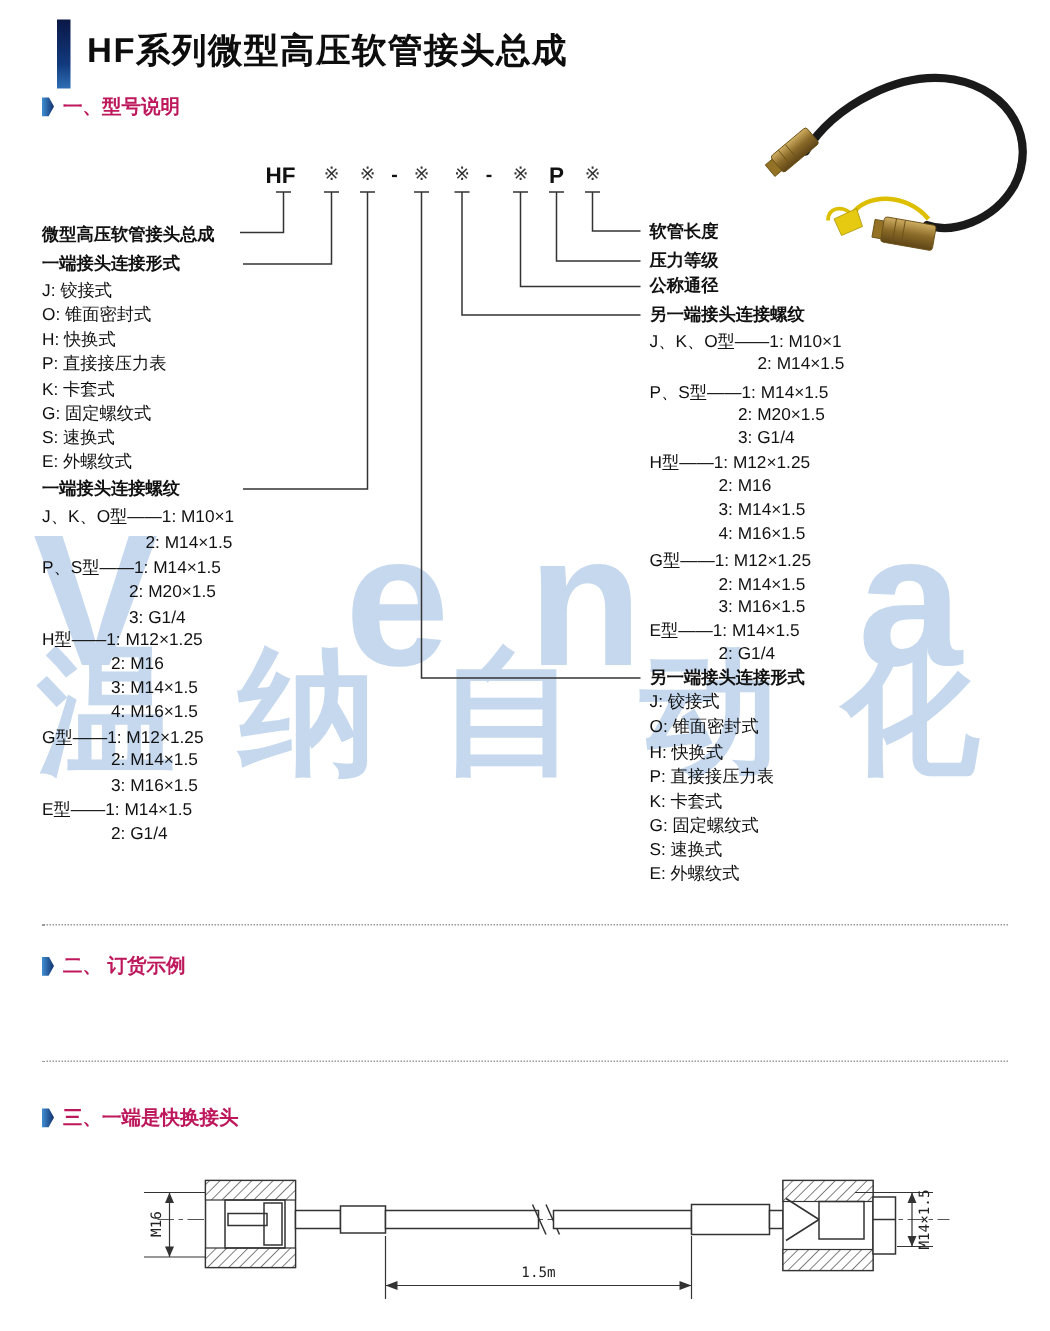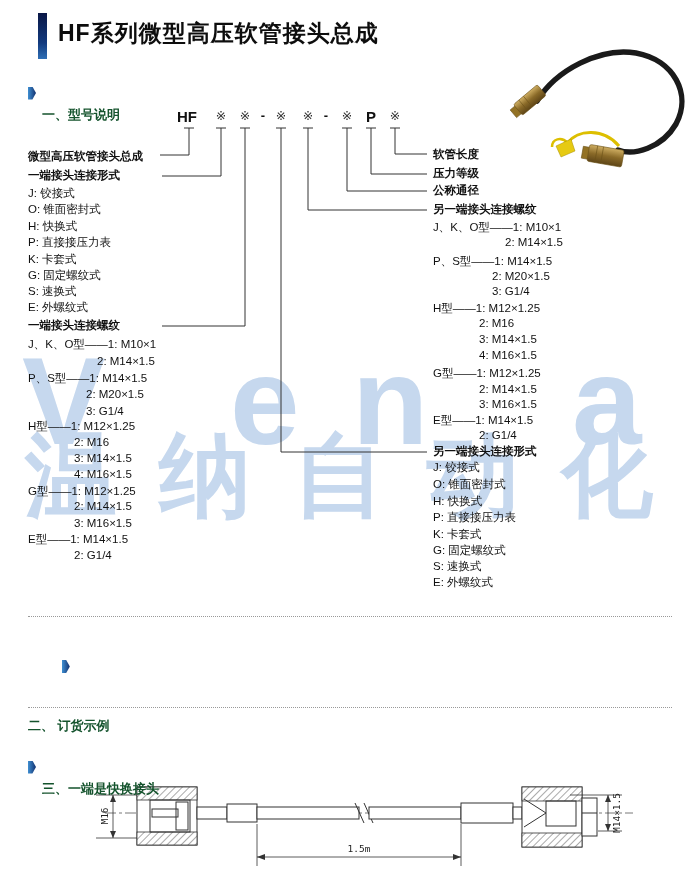--- a/index.html
+++ b/index.html
@@ -12,21 +12,21 @@
   
   .accent-bar{position:absolute;left:38px;top:13px;width:9px;height:46px;
               background:linear-gradient(180deg,#0a1746 0%,#123a7e 65%,#2f6fb5 100%);z-index:2;}
   .page-title{position:absolute;left:58px;top:18px;font-size:23px;font-weight:bold;color:#0d0d0d;
               letter-spacing:1px;z-index:2;white-space:nowrap;}
   
   .sec{position:absolute;left:28px;z-index:2;display:flex;align-items:center;}
   .sec .marker{width:8px;height:13px;margin-right:6px;
      background:linear-gradient(90deg,#3f8fd2,#12306e);
      clip-path:polygon(0 0,55% 0,100% 50%,55% 100%,0 100%);}
-  .sec .sec-label{font-size:13px;font-weight:bold;color:#14532d;white-space:nowrap;margin-top:44px;}
+  .sec .sec-label{font-size:13px;font-weight:bold;color:#be185d;white-space:nowrap;}
   
   .dots{position:absolute;left:28px;width:644px;border-top:1.6px dotted #999;z-index:2;}
   
   .para{position:absolute;left:28px;top:657px;width:648px;font-size:11.5px;line-height:23px;
         color:#111;z-index:2;font-weight:500;}
   
   svg.overlay{position:absolute;left:0;top:0;z-index:1;}
   svg text{font-family:"Liberation Sans","DejaVu Sans",sans-serif;fill:#111;dominant-baseline:middle;}
   .t{font-size:11.5px;}
   .tb{font-size:11.5px;font-weight:bold;}
@@ -222,21 +222,21 @@
         <path class="dimln" d="M257 824 V866 M461 824 V866 M257 857 H461"></path>
         <polygon class="arrow" points="257,857 265,854 265,860"></polygon>
         <polygon class="arrow" points="461,857 453,854 453,860"></polygon>
         <text class="dim" x="359" y="849" text-anchor="middle">1.5m</text>
       </g>
     </g>
   </svg>
 
   <div class="dots" style="top:616px;"></div>
 
-  <div class="sec" style="top:660px;flex-direction:column;">
+  <div class="sec" style="top:635px;">
     <span class="marker"></span>
     <span class="sec-label">二、 订货示例</span>
   </div>
 
 
   <div class="dots" style="top:707px;"></div>
 
   <div class="sec" style="top:736px;">
     <span class="marker"></span>
     <span class="sec-label">三、一端是快换接头</span>

